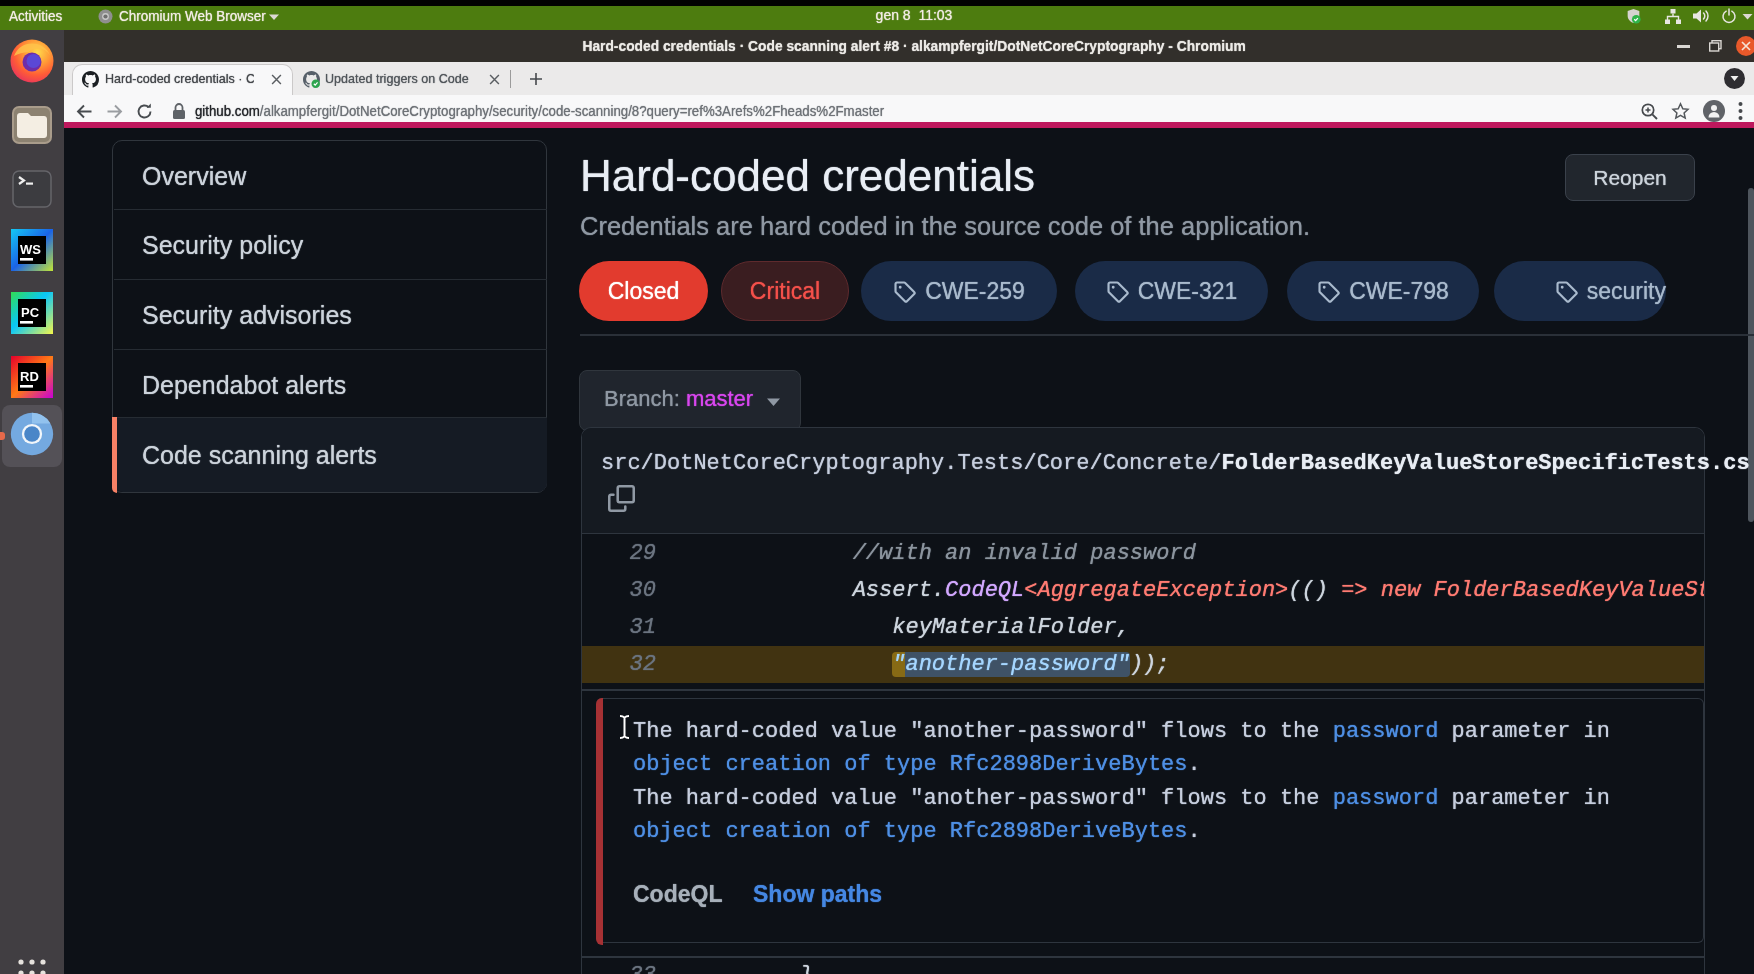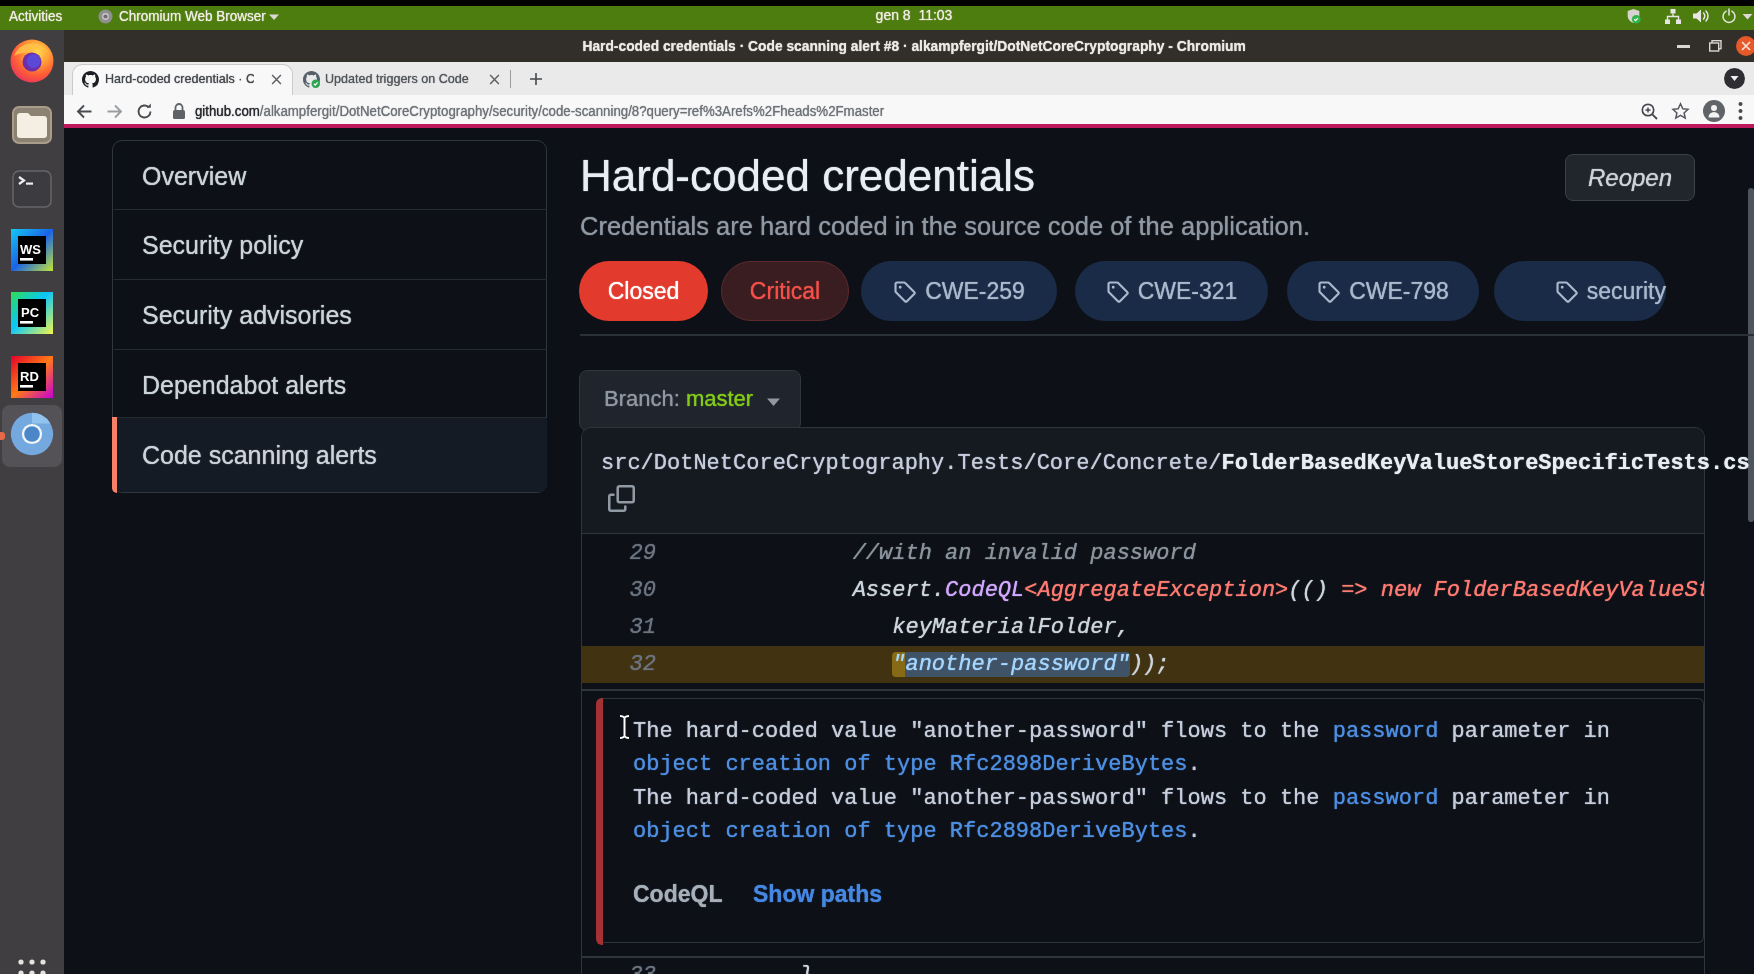--- a/index.html
+++ b/index.html
@@ -16,21 +16,21 @@
   .pleft { transform:scaleX(0.9); transform-origin:0 50%; }
 
   
   #dock { left:0; top:30px; width:64px; height:944px; background:#413e42; }
   .dicon { position:absolute; left:9px; width:46px; height:46px; }
 
   
   #titlebar { left:64px; top:30px; width:1690px; height:32px; background:#322f2b; }
   #titlebar .ttl { width:100%; padding-left:11px; text-align:center; top:7px; color:#eceae6; font-size:15px; font-weight:bold; transform:scaleX(0.92); }
   #tabstrip { left:64px; top:62px; width:1690px; height:33px; background:#ebeaea; }
-  #toolbar { left:64px; top:95px; width:1690px; height:33px; background:#f8f8f9; border-bottom:4px solid #be185d; }
+  #toolbar { left:64px; top:95px; width:1690px; height:33px; background:#f8f8f9; border-bottom:6px solid #be185d; }
 
   
   #page { left:64px; top:128px; width:1690px; height:846px; background:#0d1117; color:#c9d1d9; }
   .mono { font-family:"Liberation Mono", monospace; }
 
   #menu { left:48px; top:12px; width:435px; height:353px; border:1px solid #30363d; border-radius:10px; }
   .mitem { position:absolute; left:1px; width:433px; height:70px; border-top:1px solid #262c33; color:#ccd3db; font-size:25px; }
   .mitem span { position:absolute; left:28px; top:50%; transform:translateY(-50%); }
 
   .pill { position:absolute; top:133px; height:60px; border-radius:30px; font-size:23px;
@@ -275,42 +275,42 @@
     <div class="mitem" style="top:208px;">
         <span>Dependabot alerts</span>
       </div>
     <div class="mitem" style="top:276px; height:75px; background:#151b24; border-radius:0 0 9px 9px;">
         <span>Code scanning alerts</span>
       </div>
     <div class="abs" style="left:-1px; top:276px; width:5px; height:76px; background:#f78166; border-radius:0 0 0 9px;"></div>
   </div>
 
   <div class="abs" style="left:516px; top:23px; font-size:44px; font-weight:400; color:#e9eef5;">Hard-coded credentials</div>
-  <div class="abs" style="left:1501px; top:26px; width:130px; height:47px; background:#21262d; border:1px solid #3a414b; border-radius:8px; color:#ccd3db; font-size:24px; display:flex; align-items:center; justify-content:center;font-style:italic;">Reopen</div>
+  <div class="abs" style="left:1501px; top:26px; width:130px; height:47px; background:#21262d; border:1px solid #3a414b; border-radius:8px; color:#ccd3db; font-size:21px; display:flex; align-items:center; justify-content:center;">Reopen</div>
   <div class="abs" style="left:516px; top:84px; font-size:25.5px; color:#8f98a3;">Credentials are hard coded in the source code of the application.</div>
 
   <div class="pill" style="left:515px; width:129px; background:#e23b2e; color:#fff;">Closed</div>
   <div class="pill" style="left:657px; width:128px; background:#3a1d20; border:1px solid #5e2a2d; color:#f4504a;">Critical</div>
   <div class="pill cwe" style="left:797px; width:196px;"><svg width="23" height="23" viewBox="0 0 16 16" fill="#a9bacd">
         <path d="M1 7.775V2.75C1 1.784 1.784 1 2.75 1h5.025c.464 0 .91.184 1.238.513l6.25 6.25a1.75 1.75 0 0 1 0 2.474l-5.026 5.026a1.75 1.75 0 0 1-2.474 0l-6.25-6.25A1.752 1.752 0 0 1 1 7.775Zm1.5 0c0 .066.026.13.073.177l6.25 6.25a.25.25 0 0 0 .354 0l5.025-5.025a.25.25 0 0 0 0-.354l-6.25-6.25a.25.25 0 0 0-.177-.073H2.75a.25.25 0 0 0-.25.25ZM6 5a1 1 0 1 1-2 0 1 1 0 0 1 2 0Z"></path>
       </svg>CWE-259</div>
   <div class="pill cwe" style="left:1011px; width:193px;"><svg width="23" height="23" viewBox="0 0 16 16" fill="#a9bacd">
         <path d="M1 7.775V2.75C1 1.784 1.784 1 2.75 1h5.025c.464 0 .91.184 1.238.513l6.25 6.25a1.75 1.75 0 0 1 0 2.474l-5.026 5.026a1.75 1.75 0 0 1-2.474 0l-6.25-6.25A1.752 1.752 0 0 1 1 7.775Zm1.5 0c0 .066.026.13.073.177l6.25 6.25a.25.25 0 0 0 .354 0l5.025-5.025a.25.25 0 0 0 0-.354l-6.25-6.25a.25.25 0 0 0-.177-.073H2.75a.25.25 0 0 0-.25.25ZM6 5a1 1 0 1 1-2 0 1 1 0 0 1 2 0Z"></path>
       </svg>CWE-321</div>
   <div class="pill cwe" style="left:1223px; width:192px;"><svg width="23" height="23" viewBox="0 0 16 16" fill="#a9bacd">
         <path d="M1 7.775V2.75C1 1.784 1.784 1 2.75 1h5.025c.464 0 .91.184 1.238.513l6.25 6.25a1.75 1.75 0 0 1 0 2.474l-5.026 5.026a1.75 1.75 0 0 1-2.474 0l-6.25-6.25A1.752 1.752 0 0 1 1 7.775Zm1.5 0c0 .066.026.13.073.177l6.25 6.25a.25.25 0 0 0 .354 0l5.025-5.025a.25.25 0 0 0 0-.354l-6.25-6.25a.25.25 0 0 0-.177-.073H2.75a.25.25 0 0 0-.25.25ZM6 5a1 1 0 1 1-2 0 1 1 0 0 1 2 0Z"></path>
       </svg>CWE-798</div>
   <div class="pill cwe" style="left:1430px; width:172px;justify-content:flex-end;"><svg width="23" height="23" viewBox="0 0 16 16" fill="#a9bacd">
         <path d="M1 7.775V2.75C1 1.784 1.784 1 2.75 1h5.025c.464 0 .91.184 1.238.513l6.25 6.25a1.75 1.75 0 0 1 0 2.474l-5.026 5.026a1.75 1.75 0 0 1-2.474 0l-6.25-6.25A1.752 1.752 0 0 1 1 7.775Zm1.5 0c0 .066.026.13.073.177l6.25 6.25a.25.25 0 0 0 .354 0l5.025-5.025a.25.25 0 0 0 0-.354l-6.25-6.25a.25.25 0 0 0-.177-.073H2.75a.25.25 0 0 0-.25.25ZM6 5a1 1 0 1 1-2 0 1 1 0 0 1 2 0Z"></path>
       </svg>security</div>
 
   <div class="abs" style="left:516px; top:206px; width:1174px; height:1.5px; background:#2a3038;"></div>
 
   <div class="abs" style="left:515px; top:242px; width:222px; height:61px; background:#20252d; border:1px solid #30363d; border-radius:8px;">
-    <div class="abs" style="left:24px; top:15px; font-size:22px; color:#8f98a3;">Branch: <span style="color:#84cc16;">master</span></div>
+    <div class="abs" style="left:24px; top:15px; font-size:22px; color:#8f98a3;">Branch: <span style="color:#d946ef;">master</span></div>
     <svg class="abs" style="left:186px; top:26px;" width="15" height="10" viewBox="0 0 15 10">
         <path d="M1 1.5h13L7.5 9z" fill="#8f98a3"></path>
       </svg>
   </div>
 
   <div class="abs" id="codebox">
     <div class="abs" style="left:0; top:0; width:1122px; height:106px; background:#151a21; border-bottom:1px solid #2e353e;"></div>
     <svg class="abs" style="left:26px; top:57px;" width="27" height="27" viewBox="0 0 16 16" fill="#9099a4">
       <path d="M0 6.75C0 5.784.784 5 1.75 5h1.5a.75.75 0 0 1 0 1.5h-1.5a.25.25 0 0 0-.25.25v7.5c0 .138.112.25.25.25h7.5a.25.25 0 0 0 .25-.25v-1.5a.75.75 0 0 1 1.5 0v1.5A1.75 1.75 0 0 1 9.25 16h-7.5A1.75 1.75 0 0 1 0 14.25Z"></path>
       <path d="M5 1.75C5 .784 5.784 0 6.75 0h7.5C15.216 0 16 .784 16 1.75v7.5A1.75 1.75 0 0 1 14.25 11h-7.5A1.75 1.75 0 0 1 5 9.25Zm1.75-.25a.25.25 0 0 0-.25.25v7.5c0 .138.112.25.25.25h7.5a.25.25 0 0 0 .25-.25v-7.5a.25.25 0 0 0-.25-.25Z"></path>

